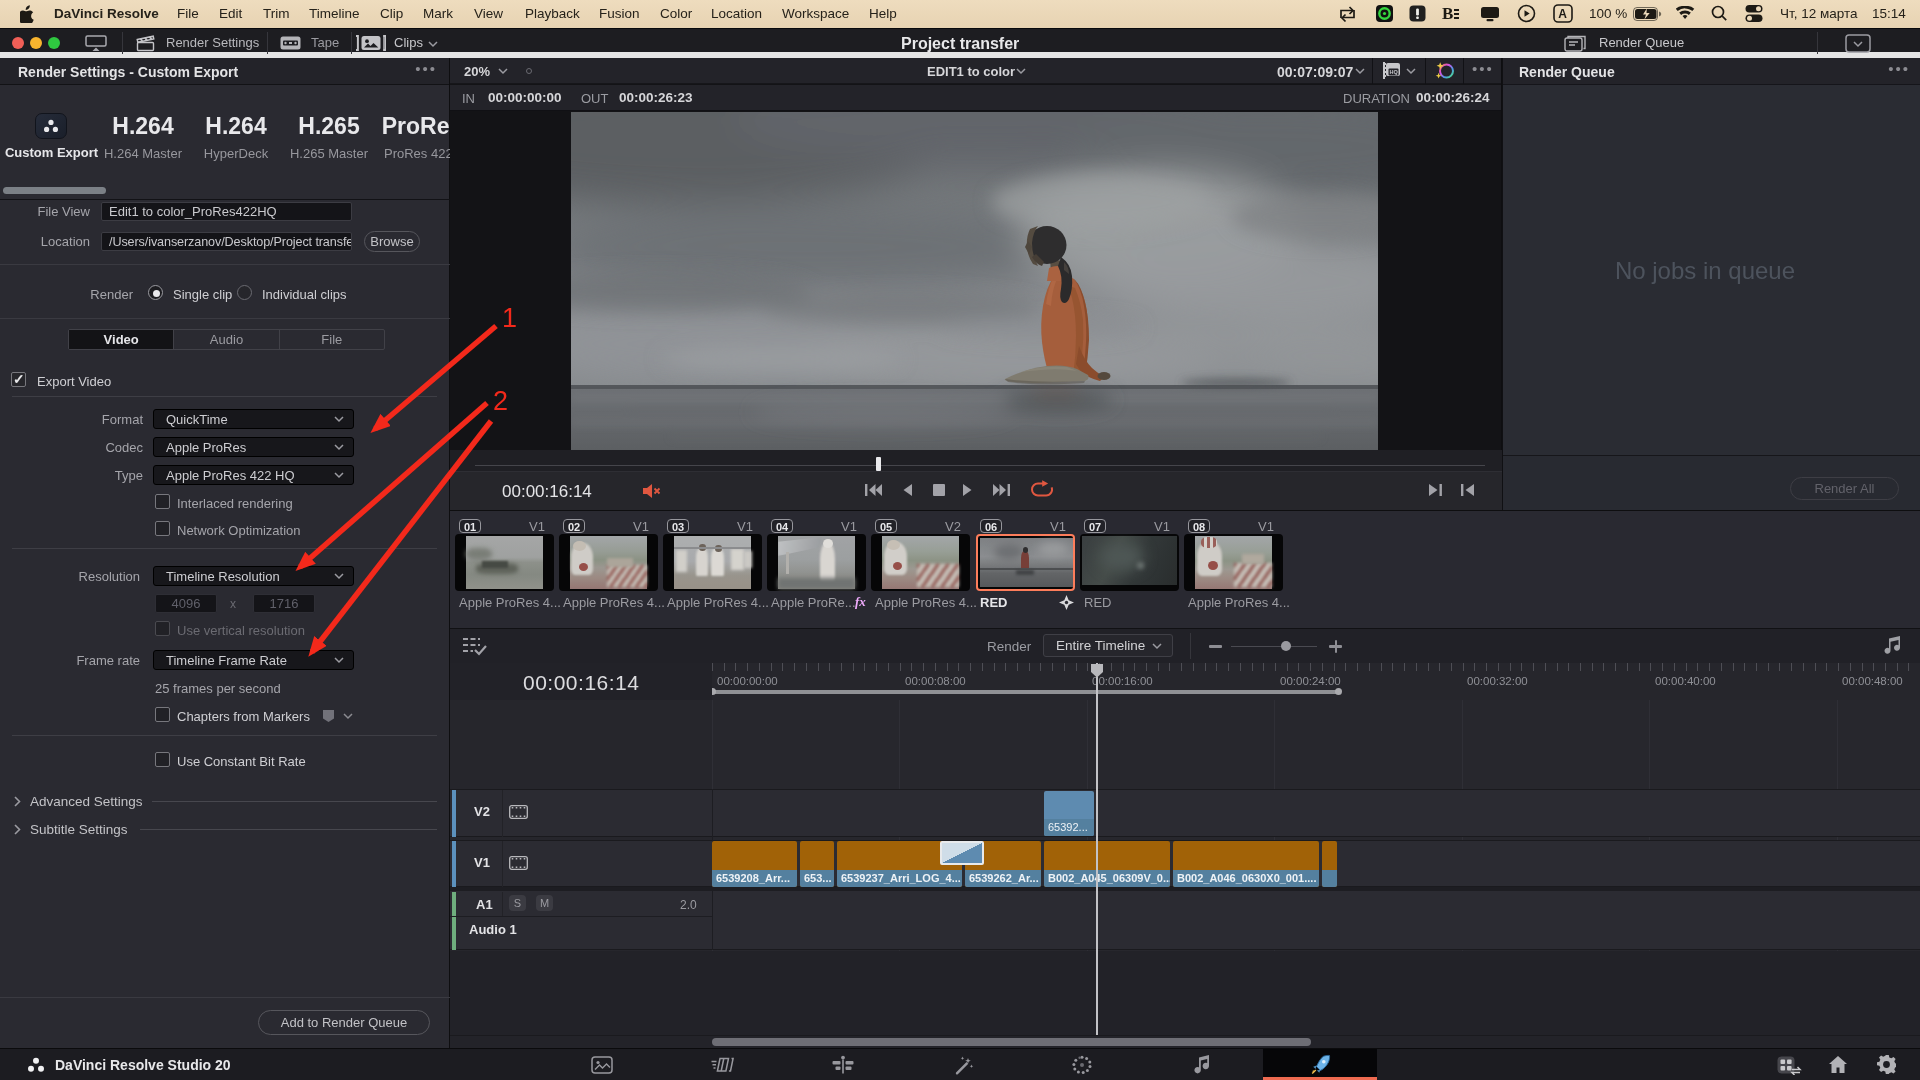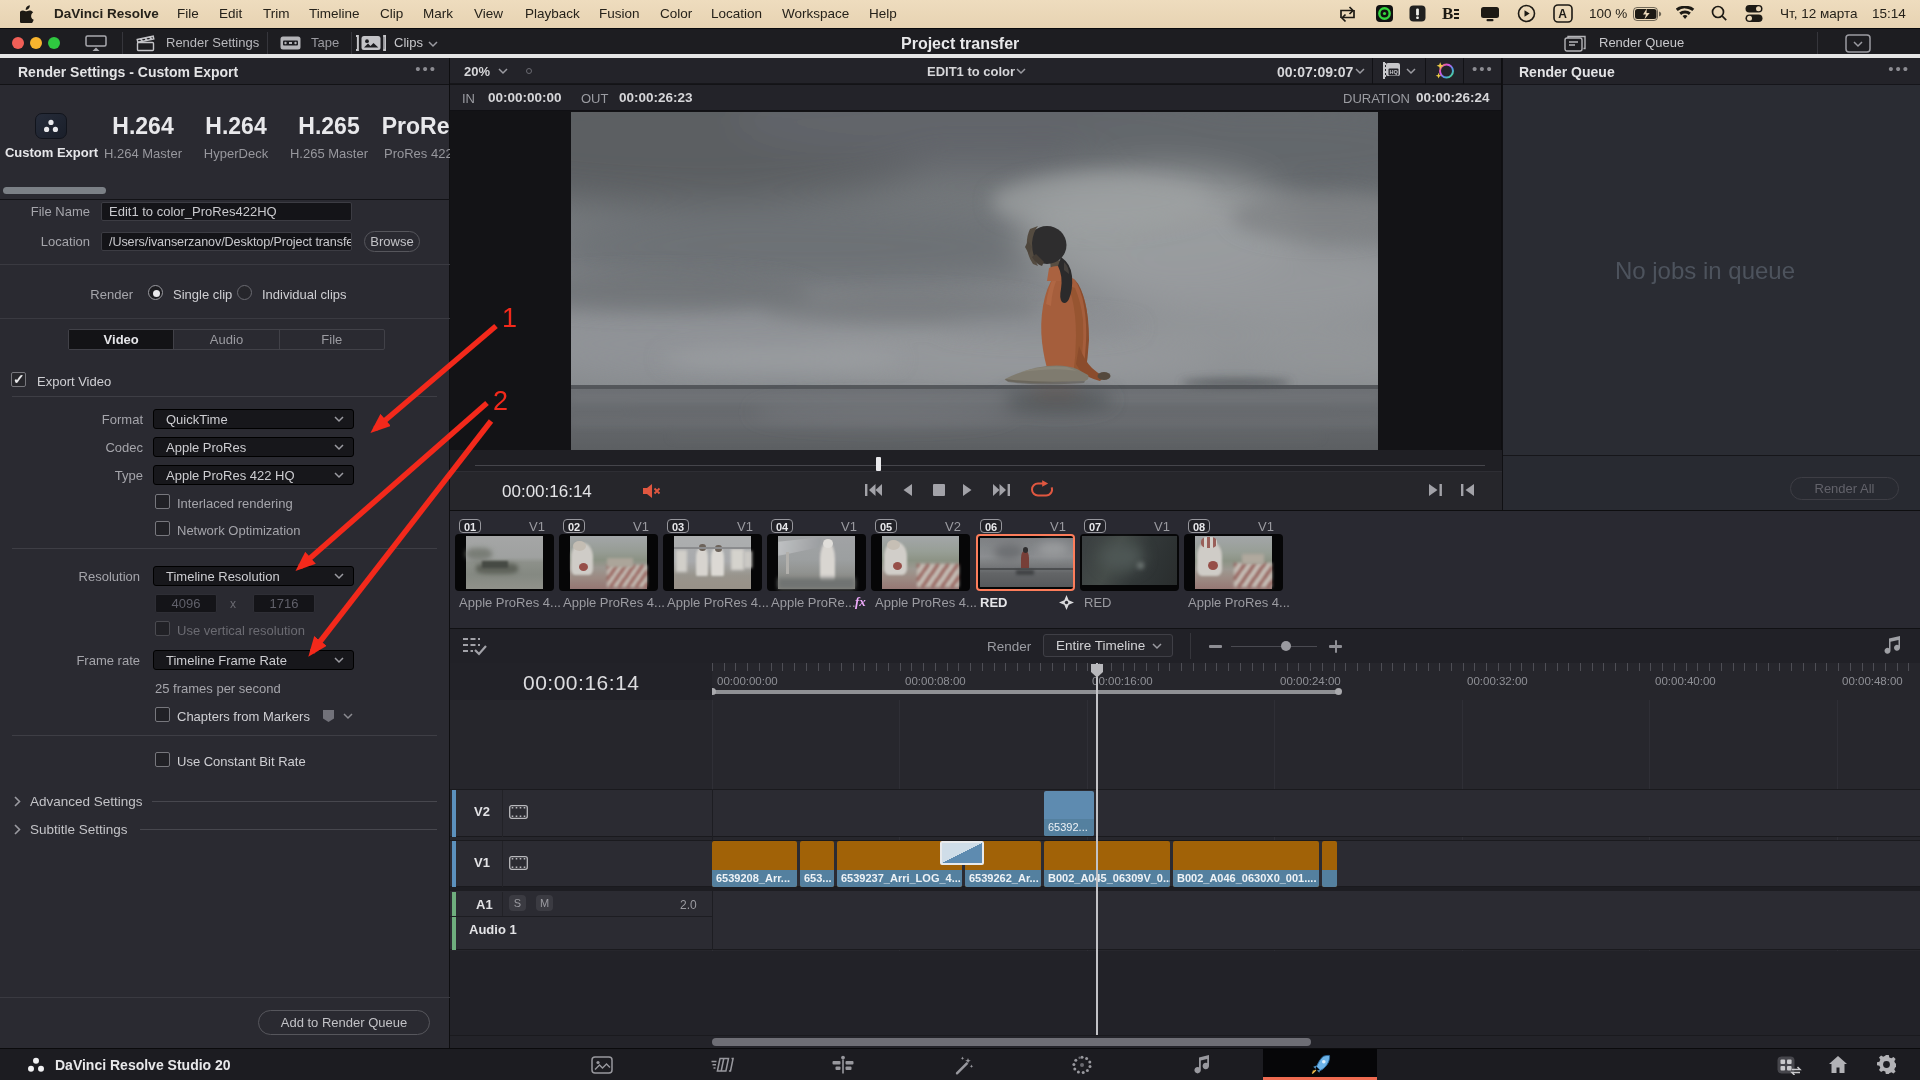--- a/index.html
+++ b/index.html
@@ -3,21 +3,21 @@
 <meta charset="utf-8">
 <style>
 * { margin:0; padding:0; box-sizing:border-box; }
 html,body { width:1920px; height:1080px; overflow:hidden; background:#101013; font-family:"Liberation Sans",sans-serif; }
 .abs { position:absolute; }
 #stage { position:relative; width:1920px; height:940px; }
 
 #menubar { position:absolute; left:0; top:0; width:1920px; height:28px; background:linear-gradient(#eedcbe,#e7d3b2); color:#26221a; font-size:13.5px; }
 #menubar .mi { position:absolute; top:6px; white-space:nowrap; }
 
-#titlebar { position:absolute; left:0; top:28px; width:1920px; height:30px; background:#1d1d21; border-bottom:4px solid #e5e5e5; }
+#titlebar { position:absolute; left:0; top:28px; width:1920px; height:30px; background:#1d1d21; border-bottom:6px solid #e5e5e5; }
 #titlebar:before { content:""; position:absolute; left:0; top:0; width:100%; height:1px; background:#09090b; }
 .tl { position:absolute; top:9px; width:12px; height:12px; border-radius:50%; }
 #titlebar .tbtxt { position:absolute; top:7px; color:#b9b9bd; font-size:13px; }
 #titlebar .tdiv { position:absolute; top:4px; width:1px; height:22px; background:#36363c; }
 
 #lpanel { position:absolute; left:0; top:58px; width:450px; height:990px; background:#2a2a31; border-right:1px solid #0e0e10; }
 .phead { position:absolute; left:0; top:0; width:100%; height:27px; background:#232329; border-bottom:1px solid #121215; }
 .phead .ht { position:absolute; left:18px; top:6px; font-size:14px; font-weight:bold; color:#e3e3e5; }
 .dots { color:#8b8b91; font-size:15px; letter-spacing:2px; }
 .lab { position:absolute; color:#a5a5ab; font-size:13px; text-align:right; }
@@ -202,21 +202,21 @@
     <div class="abs" style="left:95px;top:88px;width:96px;text-align:center;color:#97979d;font-size:13px">H.264 Master</div>
     <div class="abs" style="left:188px;top:55px;width:96px;text-align:center;color:#e8e8eb;font-size:23px;font-weight:bold">H.264</div>
     <div class="abs" style="left:188px;top:88px;width:96px;text-align:center;color:#97979d;font-size:13px">HyperDeck</div>
     <div class="abs" style="left:281px;top:55px;width:96px;text-align:center;color:#e8e8eb;font-size:23px;font-weight:bold">H.265</div>
     <div class="abs" style="left:281px;top:88px;width:96px;text-align:center;color:#97979d;font-size:13px">H.265 Master</div>
     <div class="abs" style="left:374px;top:55px;width:96px;text-align:center;color:#e8e8eb;font-size:23px;font-weight:bold">ProRes</div>
     <div class="abs" style="left:374px;top:88px;width:100px;text-align:left;color:#97979d;font-size:13px;padding-left:10px">ProRes 422 H</div>
     <div class="abs" style="left:3px;top:129px;width:103px;height:7px;border-radius:4px;background:#7b8086"></div>
     <div class="abs" style="left:0;top:141px;width:450px;height:1px;background:#121216"></div>
 
-    <div class="lab" style="left:0;top:146px;width:90px">File Name</div>
+    <div class="lab" style="left:0;top:146px;width:90px">File View</div>
     <div class="inp" style="left:101px;top:144px;width:251px;height:19px">Edit1 to color_ProRes422HQ</div>
     <div class="lab" style="left:0;top:176px;width:90px">Location</div>
     <div class="inp" style="left:101px;top:174px;width:251px;height:19px;font-size:12.6px;letter-spacing:-0.1px">/Users/ivanserzanov/Desktop/Project transfe</div>
     <div class="pillbtn" style="left:364px;top:173px;width:56px;height:21px">Browse</div>
     <div class="hline" style="left:0;top:206px;width:450px;background:#3a3a41"></div>
 
     <div class="lab" style="left:0;top:229px;width:133px">Render</div>
     <div class="abs" style="left:148px;top:227px;width:15px;height:15px;border-radius:50%;background:#1c1c20;border:1px solid #9a9aa0"></div>
     <div class="abs" style="left:153px;top:232px;width:7px;height:7px;border-radius:50%;background:#e9e9ec"></div>
     <span class="abs val" style="left:173px;top:229px">Single clip</span>

